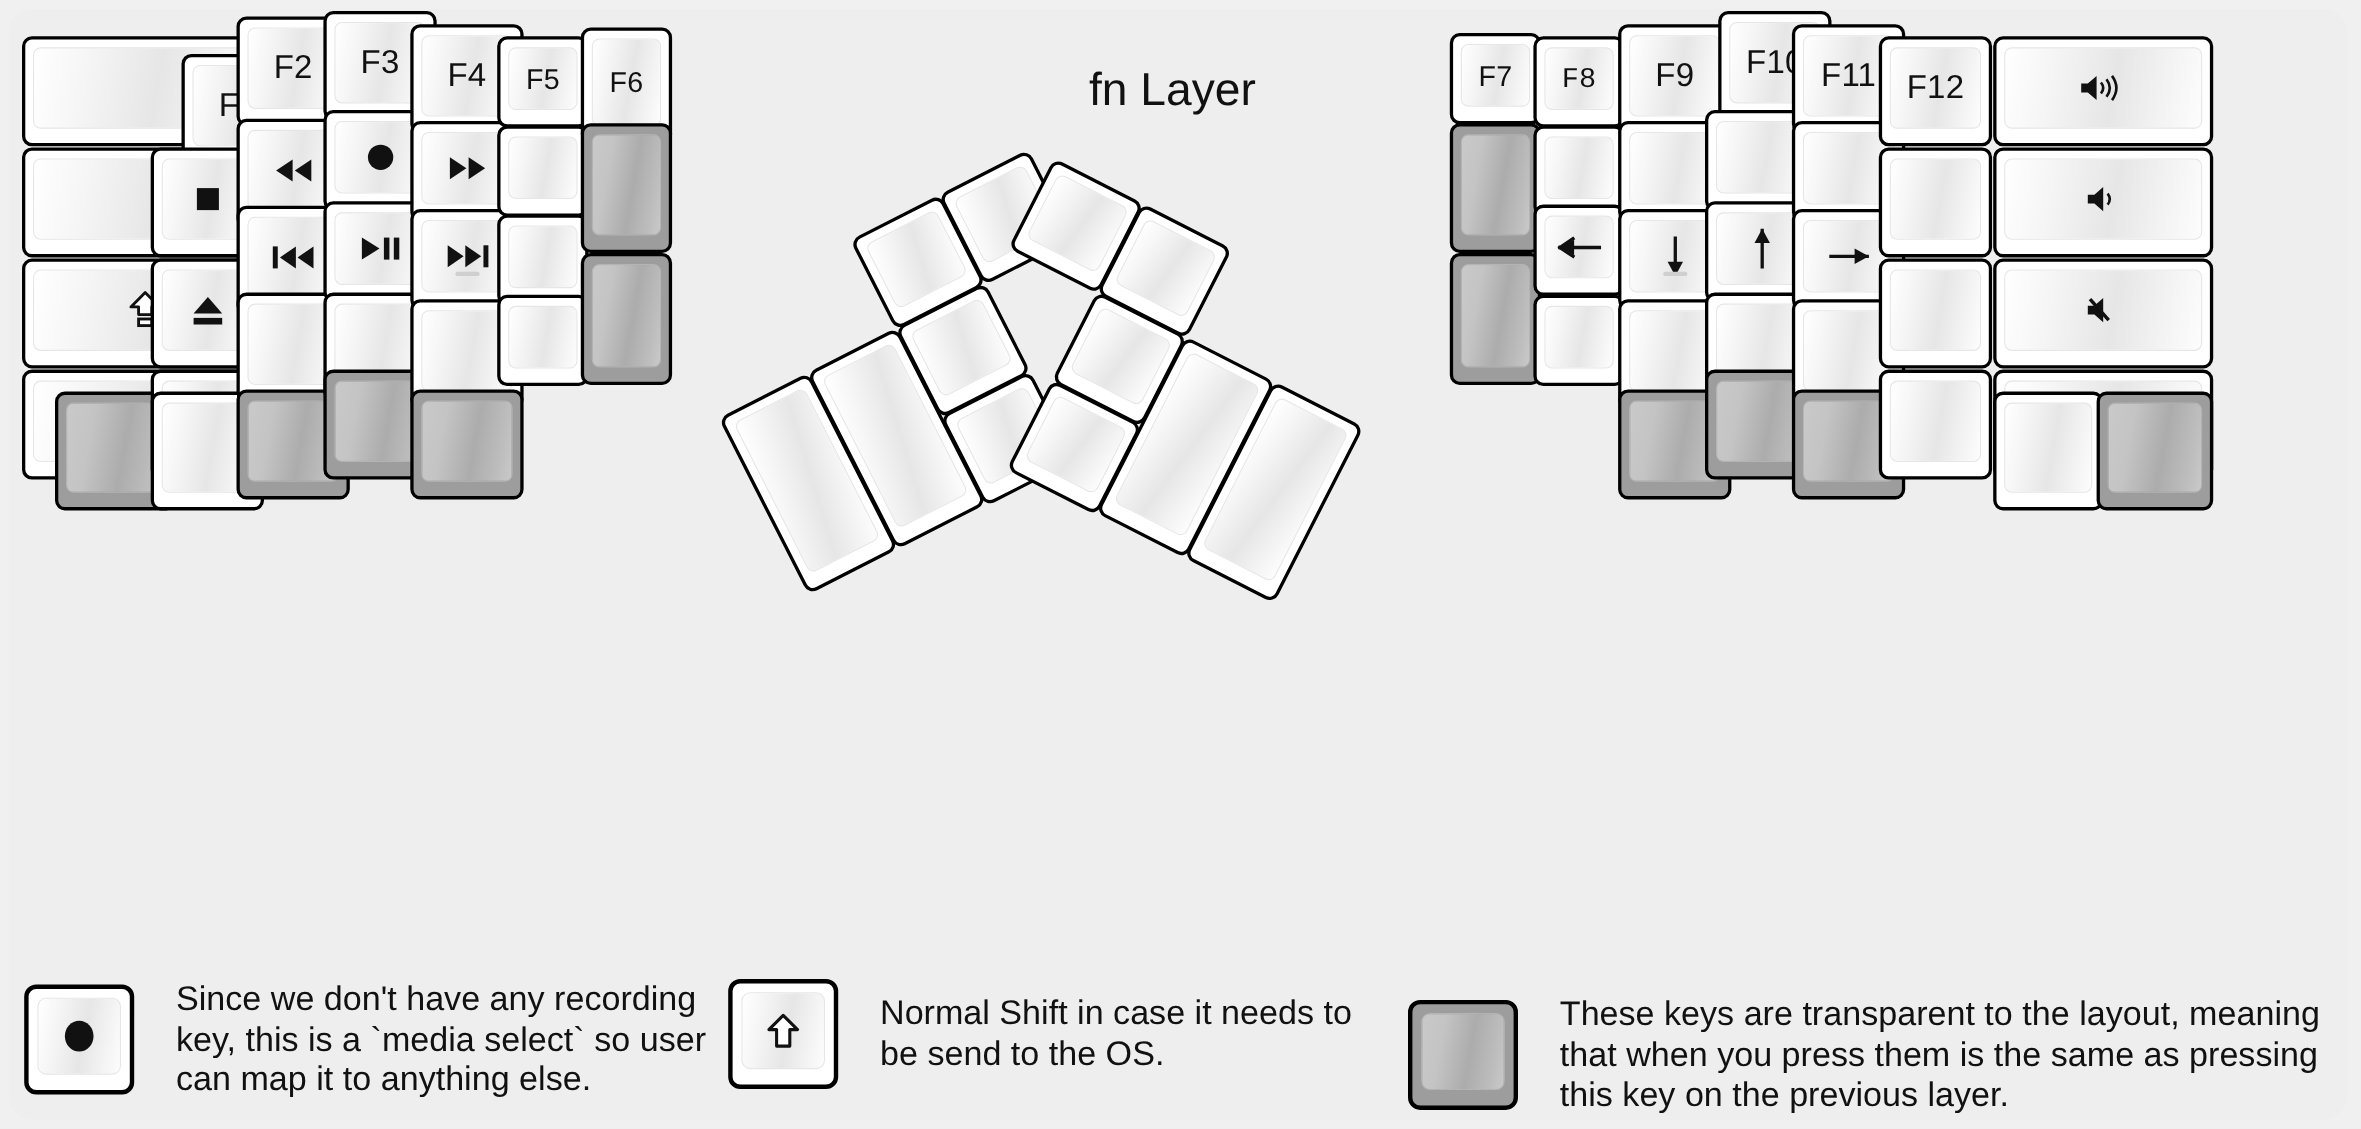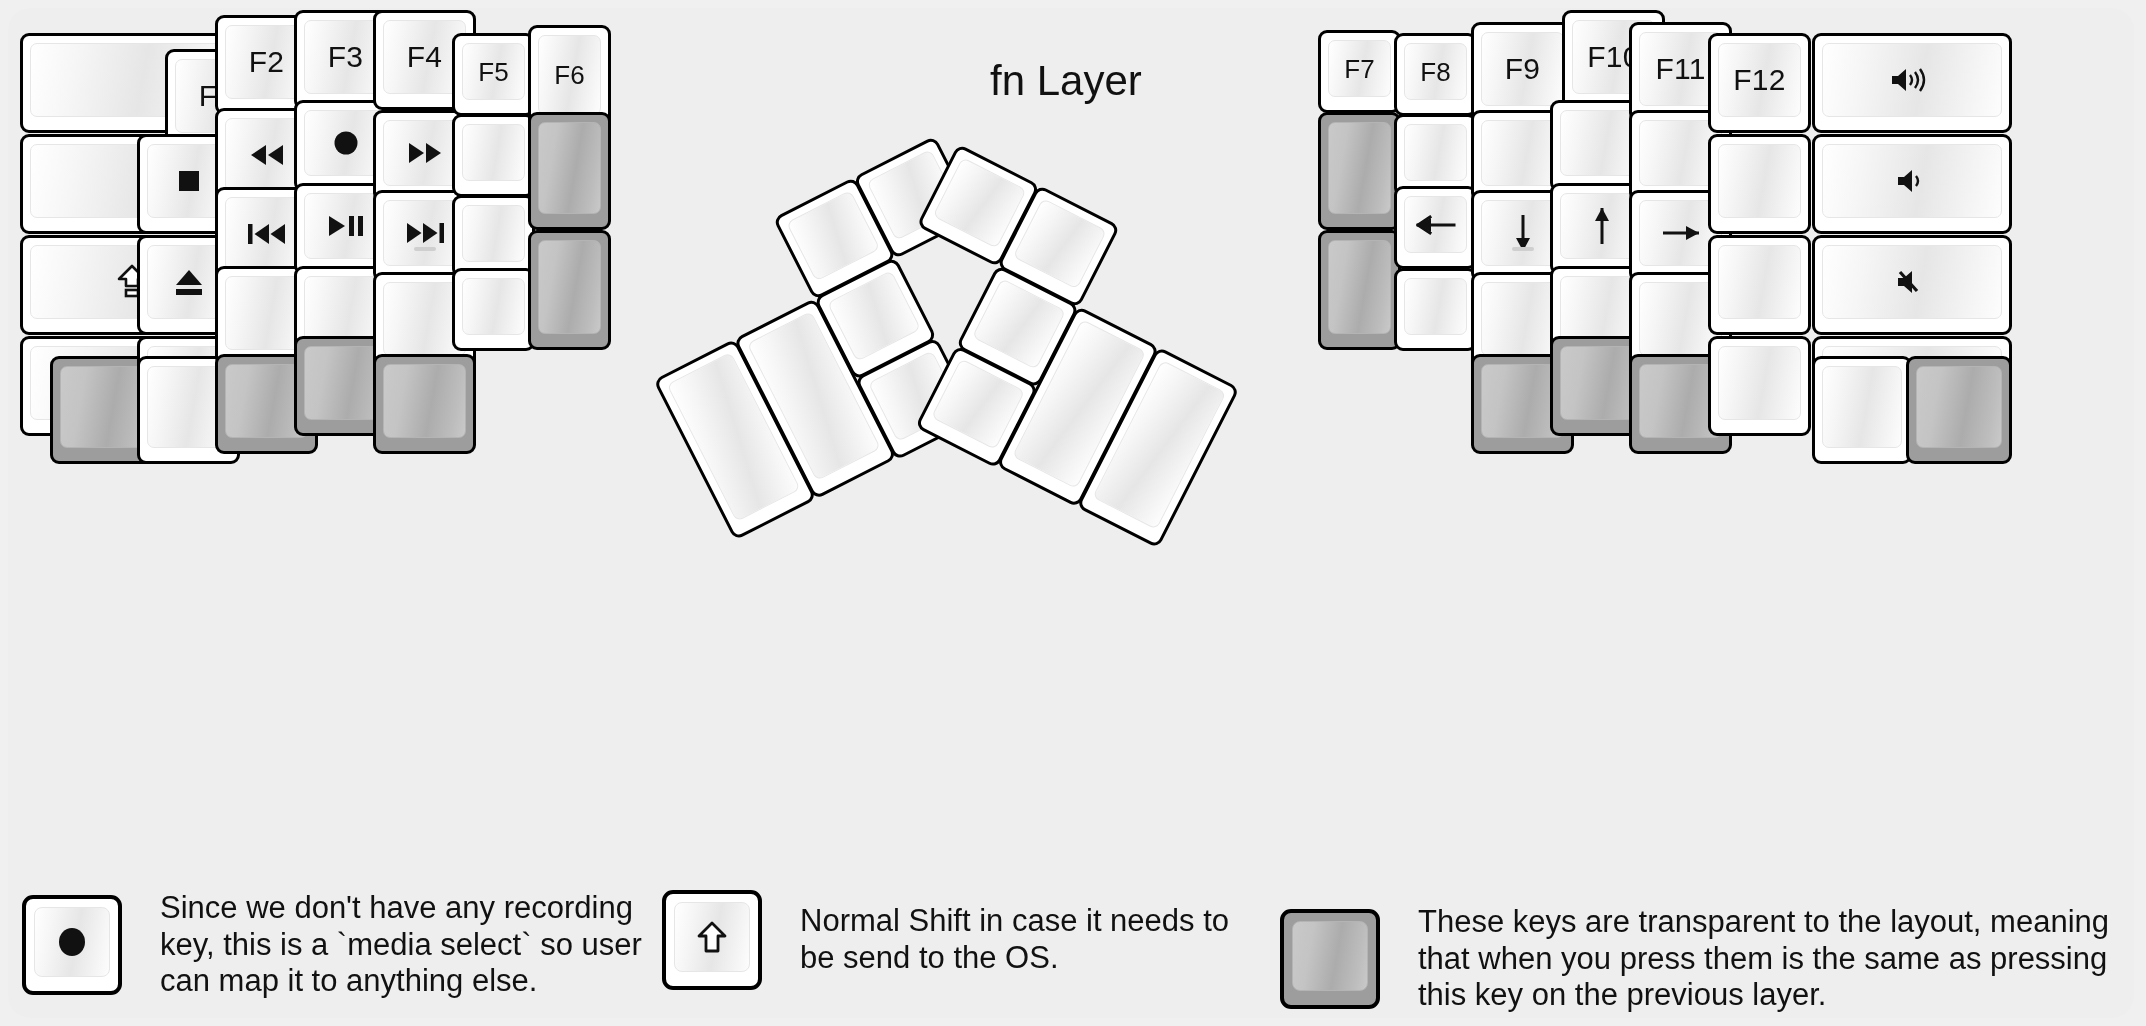--- a/index.html
+++ b/index.html
@@ -224,21 +224,21 @@
       </span>
     </div>
   </div>
   <div class="key" style="left:294px;top:266px;width:103px;height:100px;">
     <div class="cap"></div>
   </div>
   <div class="key trans" style="left:294px;top:336px;width:103px;height:100px;">
     <div class="cap"></div>
   </div>
 
-  <div class="key" style="left:373px;top:10px;width:103px;height:100px;">
+  <div class="key" style="left:373px;top:22px;width:103px;height:100px;">
     <div class="cap">
         <span class="lbl">F4</span>
       </div>
   </div>
   <div class="key" style="left:373px;top:110px;width:103px;height:92px;">
     <div class="cap">
       <span>
         <svg width="38" height="22" viewBox="0 0 38 22">
           <path d="M3 1 L3 21 L18 11 Z" fill="#111"></path>
           <path d="M20 1 L20 21 L35 11 Z" fill="#111"></path>
@@ -339,21 +339,21 @@
         <span class="lbl small">F7</span>
       </div>
   </div>
   <div class="key trans" style="left:1318px;top:112px;width:83px;height:118px;">
     <div class="cap"></div>
   </div>
   <div class="key trans" style="left:1318px;top:230px;width:83px;height:120px;">
     <div class="cap"></div>
   </div>
 
-  <div class="key" style="left:1394px;top:33px;width:83px;height:83px;">
+  <div class="key" style="left:1394px;top:33px;width:83px;height:83px;font-family:Liberation Mono, monospace;">
     <div class="cap">
         <span class="lbl small">F8</span>
       </div>
   </div>
   <div class="key" style="left:1394px;top:114px;width:83px;height:83px;">
     <div class="cap"></div>
   </div>
   <div class="key" style="left:1394px;top:186px;width:83px;height:83px;">
     <div class="cap">
       <span>

